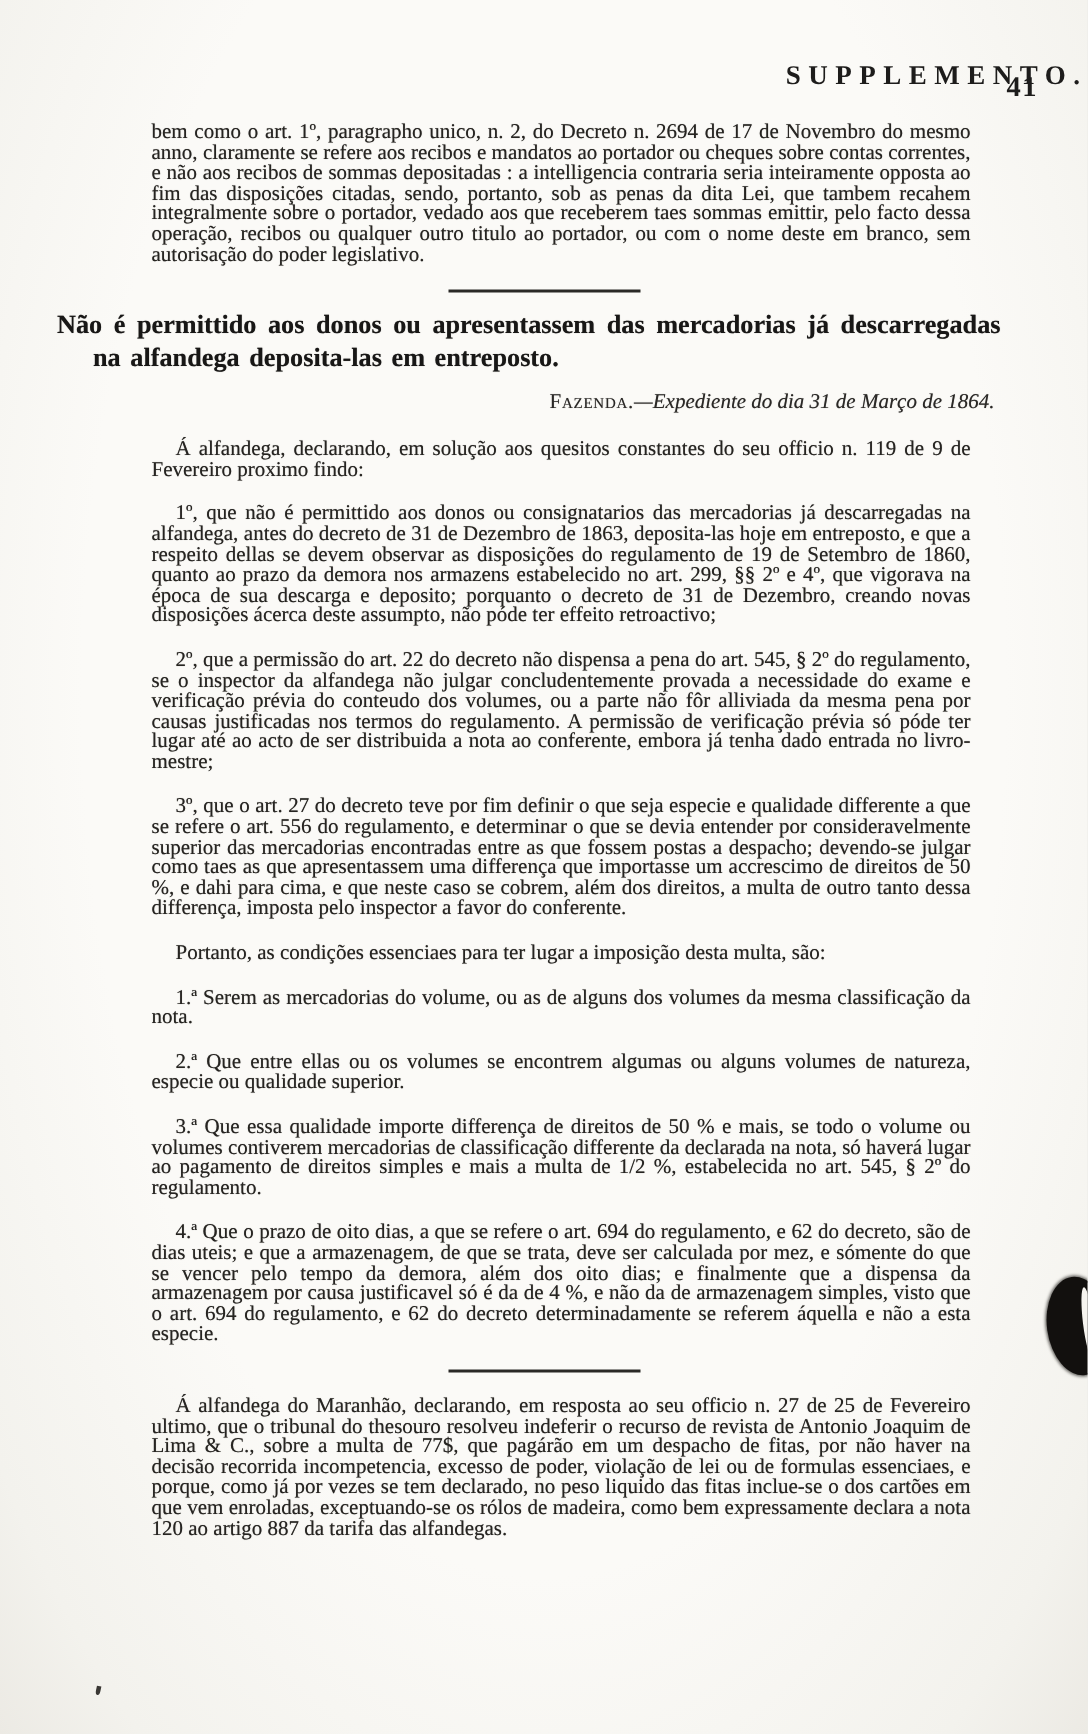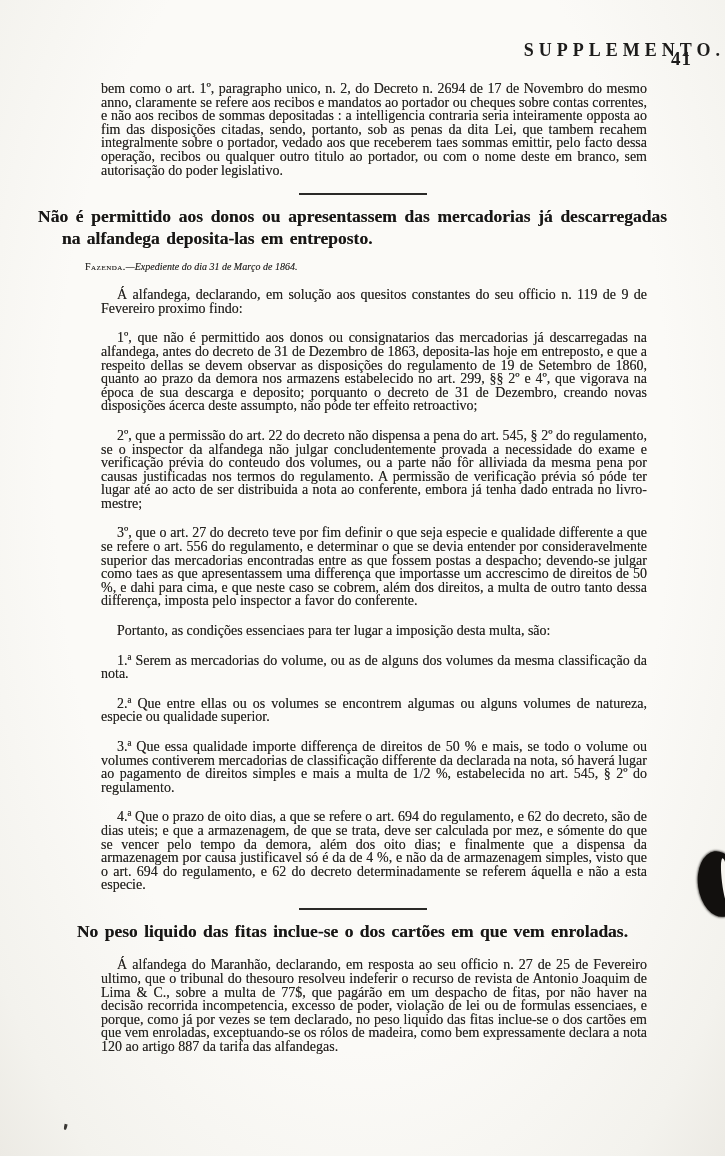--- a/index.html
+++ b/index.html
@@ -70,22 +70,22 @@
     text-shadow: 0 0 0.5px rgba(20,18,15,0.6);
   }
   .section-heading.center-last {
     padding-left: 0;
     text-indent: 0;
     text-align-last: center;
   }
   
   .dateline {
     margin: 12px 62px 0 85px;
-    text-align: left;
-    font-size: 10px;
+    text-align: right;
+    font-size: 14px;
     color: #2a2826;
     text-shadow: 0 0 0.5px rgba(20,18,15,0.5);
   }
   .dateline .ministry {
     font-variant: small-caps;
     letter-spacing: 0.5px;
   }
   .dateline .expediente { font-style: italic; }
   .italic { }
   
@@ -144,21 +144,20 @@
     <p class="indent">3º, que o art. 27 do decreto teve por fim definir o que seja especie e qualidade differente a que se refere o art. 556 do regulamento, e determinar o que se devia entender por consideravelmente superior das mercadorias encontradas entre as que fossem postas a despacho; devendo-se julgar como taes as que apresentassem uma differença que importasse um accrescimo de direitos de 50 %, e dahi para cima, e que neste caso se cobrem, além dos direitos, a multa de outro tanto dessa differença, imposta pelo inspector a favor do conferente.</p>
     <p class="indent">Portanto, as condições essenciaes para ter lugar a imposição desta multa, são:</p>
     <p class="indent">1.ª Serem as mercadorias do volume, ou as de alguns dos volumes da mesma classificação da nota.</p>
     <p class="indent">2.ª Que entre ellas ou os volumes se encontrem algumas ou alguns volumes de natureza, especie ou qualidade superior.</p>
     <p class="indent">3.ª Que essa qualidade importe differença de direitos de 50 % e mais, se todo o volume ou volumes contiverem mercadorias de classificação differente da declarada na nota, só haverá lugar ao pagamento de direitos simples e mais a multa de 1/2 %, estabelecida no art. 545, § 2º do regulamento.</p>
     <p class="indent">4.ª Que o prazo de oito dias, a que se refere o art. 694 do regulamento, e 62 do decreto, são de dias uteis; e que a armazenagem, de que se trata, deve ser calculada por mez, e sómente do que se vencer pelo tempo da demora, além dos oito dias; e finalmente que a dispensa da armazenagem por causa justificavel só é da de 4 %, e não da de armazenagem simples, visto que o art. 694 do regulamento, e 62 do decreto determinadamente se referem áquella e não a esta especie.</p>
   </div>
 
   <hr class="rule">
 
-  <h2 class="section-heading center-last">No peso liquido das fitas inclue-se o dos cartões em que vem enroladas.</h2>
 
 
   <div class="body-text section-body">
     <p class="indent">Á alfandega do Maranhão, declarando, em resposta ao seu officio n. 27 de 25 de Fevereiro ultimo, que o tribunal do thesouro resolveu indeferir o recurso de revista de Antonio Joaquim de Lima &amp; C., sobre a multa de 77$, que pagárão em um despacho de fitas, por não haver na decisão recorrida incompetencia, excesso de poder, violação de lei ou de formulas essenciaes, e porque, como já por vezes se tem declarado, no peso liquido das fitas inclue-se o dos cartões em que vem enroladas, exceptuando-se os rólos de madeira, como bem expressamente declara a nota 120 ao artigo 887 da tarifa das alfandegas.</p>
   </div>
 
   <div class="ink-smudge"></div>
   <div class="ink-smudge-highlight"></div>
   <div class="ink-speck"></div>
 

